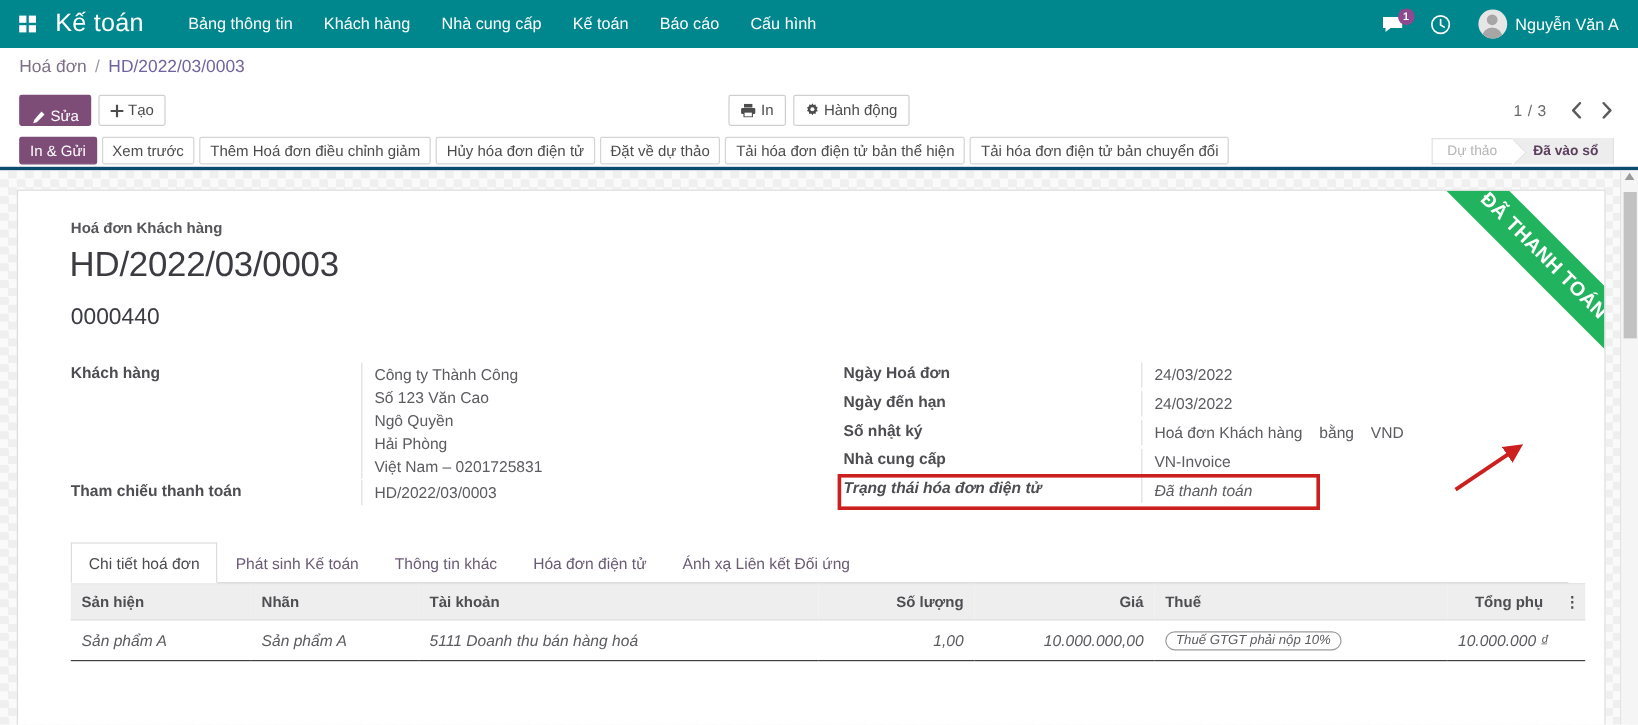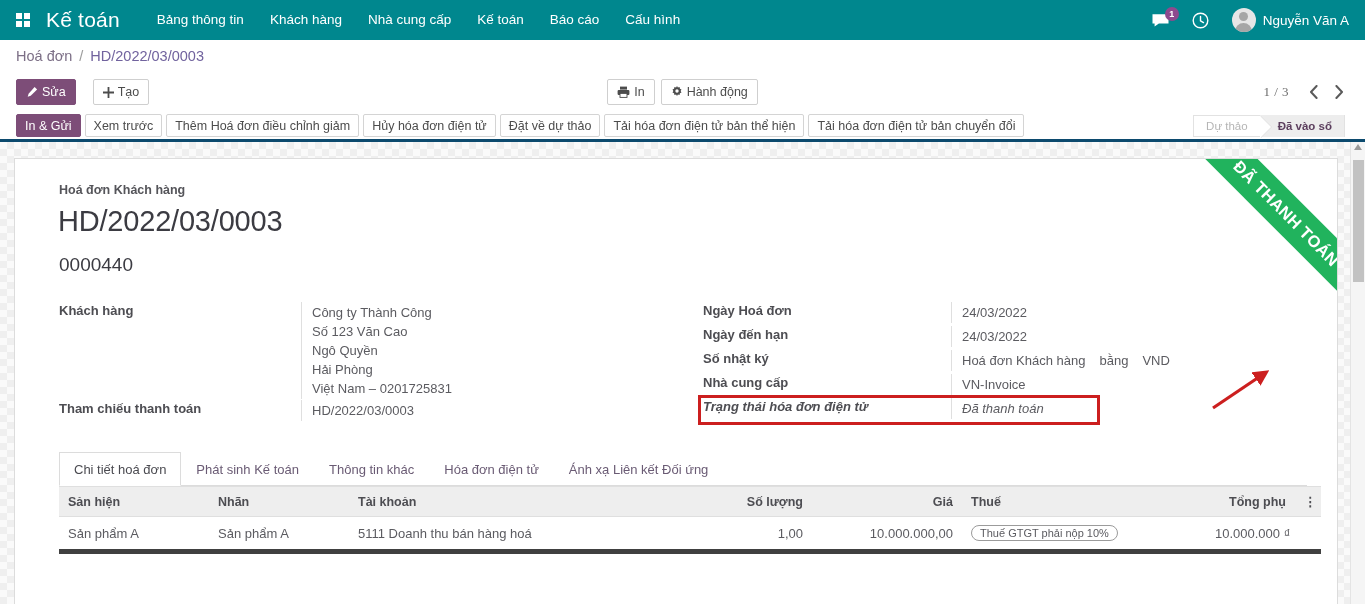--- a/index.html
+++ b/index.html
@@ -135,36 +135,36 @@
     gap: 4px;
     cursor: pointer;
     border-radius: 2px;
     white-space: nowrap;
   }
   .btn-primary {
     background: #7d4d78;
     border-color: #7d4d78;
     color: #fff;
   }
-  .btn.mr { margin-right: 17px; }
+  .btn.mr { margin-right: 6px; align-items: flex-end; }
 
   .ctrl-mid {
     position: absolute; left: 0; right: 0;
     display: flex; justify-content: center; gap: 6px;
     pointer-events: none;
   }
   .ctrl-mid .btn { pointer-events: auto; }
 
   .pager {
     position: absolute; right: 14px;
     display: flex; align-items: center;
     color: #6b6b6b; font-size: 13px;
     gap: 2px;
   }
-  .pager-count { margin-right: 10px; letter-spacing: .5px; font-family: Liberation Serif, serif; }
+  .pager-count { margin-right: 10px; letter-spacing: .5px; }
   .pager-btn {
     width: 24px; height: 26px;
     display: flex; align-items: center; justify-content: center;
     cursor: pointer; color: #5a5a5a; font-size: 16px;
   }
 
   
   .statusrow {
     height: 30px;
     display: flex; align-items: center;
@@ -384,26 +384,27 @@
     color: #4d4d52;
     font-weight: bold;
     text-align: left;
     padding: 7px 9px;
     height: 30px;
     font-size: 12.5px;
     white-space: nowrap;
   }
   table.lines thead th.num { text-align: right; }
   table.lines tbody td {
-    border-bottom: 5px solid #404040;
+    border-bottom: 1px solid #404040;
     padding: 8px 9px;
     color: #5b5b60;
     height: 29px;
     white-space: nowrap;
     overflow: hidden;
+    font-style: italic;
   }
   table.lines tbody td.num { text-align: right; }
   .taxpill {
     display: inline-block;
     border: 1px solid #9b9b9b;
     border-radius: 10px;
     padding: 1px 8px;
     font-size: 11px;
     color: #5b5b60;
   }

